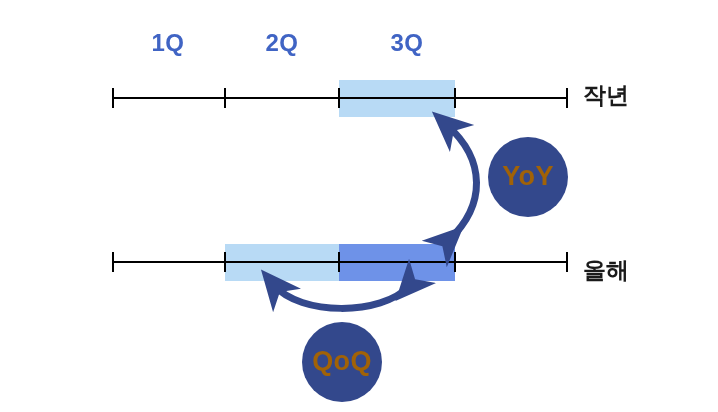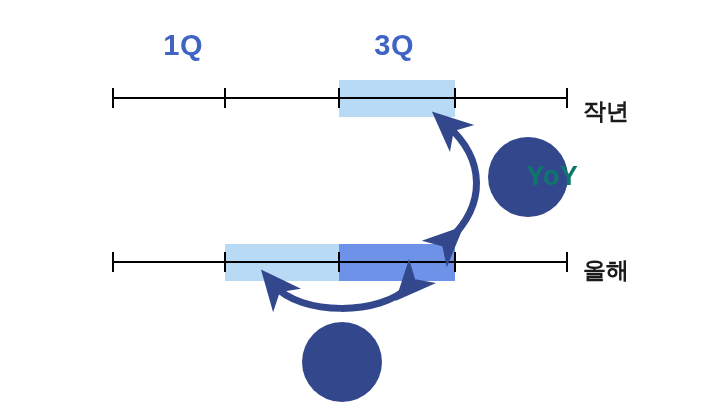--- a/index.html
+++ b/index.html
@@ -19,44 +19,44 @@
   }
   #vector-layer {
     position: absolute;
     left: 0;
     top: 0;
     width: 718px;
     height: 412px;
   }
   .q-label {
     position: absolute;
-    font-size: 29px;
+    font-size: 24px;
     font-weight: 700;
     color: #4064c4;
-    text-align: right;
+    text-align: center;
     width: 70px;
     line-height: 1;
     letter-spacing: 0.5px;
     user-select: none;
   }
   .row-label {
     position: absolute;
     font-size: 23px;
     font-weight: 700;
     color: #1a1a1a;
     line-height: 1;
     white-space: nowrap;
     user-select: none;
   }
   .badge-text {
     position: absolute;
     font-size: 27px;
     font-weight: 700;
-    color: #0f766e;
-    text-align: right;
+    color: #a16207;
+    text-align: center;
     line-height: 1;
     white-space: nowrap;
     user-select: none;
     letter-spacing: 0.3px;
   }
 </style>
 </head>
 <body>
 
 <div id="canvas">
@@ -105,20 +105,22 @@
     <path d="M 447 125 C 486 160, 486 205, 449 240" fill="none" stroke="#33488c" stroke-width="7" stroke-linecap="butt" marker-start="url(#arrowhead-yoy-up)" marker-end="url(#arrowhead-yoy-down)"></path>
 
     <circle cx="528" cy="177" r="40" fill="#33488c"></circle>
 
     <path d="M 274 285 C 300 316, 382 316, 409 286" fill="none" stroke="#33488c" stroke-width="7" stroke-linecap="butt" marker-start="url(#arrowhead-qoq-left)" marker-end="url(#arrowhead-qoq-right)"></path>
 
     <circle cx="342" cy="362" r="40" fill="#33488c"></circle>
   </svg>
 
   <div class="q-label" style="left:133px; top:31px;">1Q</div>
-  <div class="q-label" style="left:344px; top:31px;">3Q</div>
+  <div class="q-label" style="left:247px; top:31px;">2Q</div>
+  <div class="q-label" style="left:372px; top:31px;">3Q</div>
 
-  <div class="row-label" style="left:583px; top:100px;">작년</div>
+  <div class="row-label" style="left:583px; top:84px;">작년</div>
   <div class="row-label" style="left:583px; top:259px;">올해</div>
 
   <div class="badge-text" style="left:478px; top:163px; width:100px;">YoY</div>
+  <div class="badge-text" style="left:292px; top:348px; width:100px;">QoQ</div>
 
 </div>
 
 </body></html>

